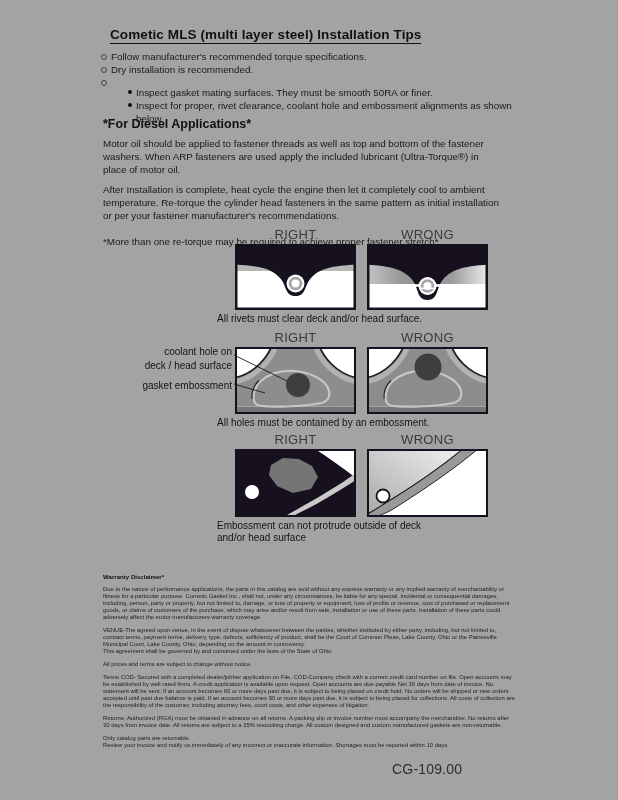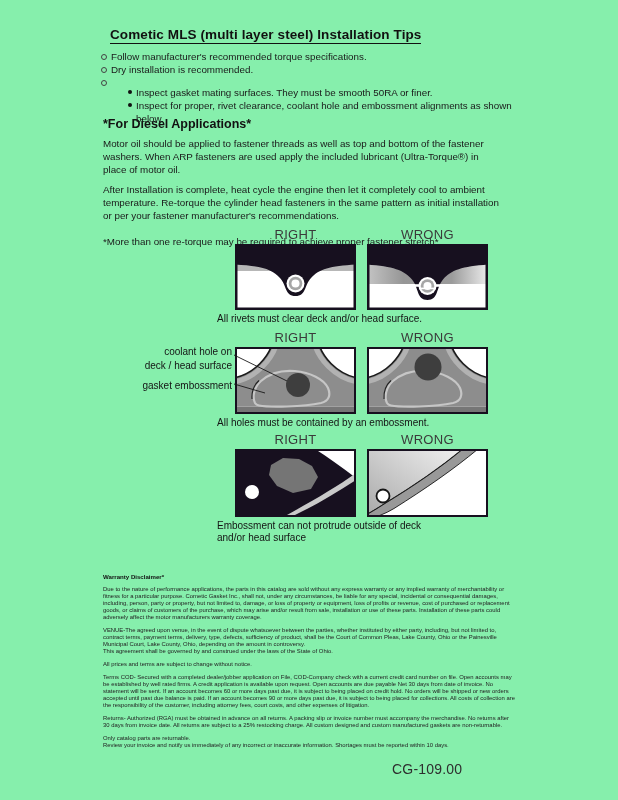--- a/index.html
+++ b/index.html
@@ -1,16 +1,16 @@
 <!DOCTYPE html>
 <html><head>
 <meta charset="utf-8">
 <style>
   html,body{margin:0;padding:0;background:#fff;}
-  .page{position:relative;width:618px;height:800px;background:#86efac;overflow:hidden;
+  .page{position:relative;width:618px;height:800px;background:#a3a3a3;overflow:hidden;
         font-family:"Liberation Sans",sans-serif;color:#1c1c1c;}
 
   
   .header{position:absolute;left:101px;top:25px;width:416px;}
   .title{display:inline-block;margin:0 0 6px 9px;font-size:13.5px;font-weight:bold;color:#111;
          border-bottom:1.6px solid #111;padding-bottom:1px;letter-spacing:.1px;}
   .blist{font-size:9.8px;line-height:13px;color:#191919;}
   .bullet{display:flex;align-items:flex-start;}
   .bullet .b-circ{flex:0 0 auto;width:4px;height:4px;border:1px solid #444;border-radius:50%;
                   margin:4px 4px 0 0;}

